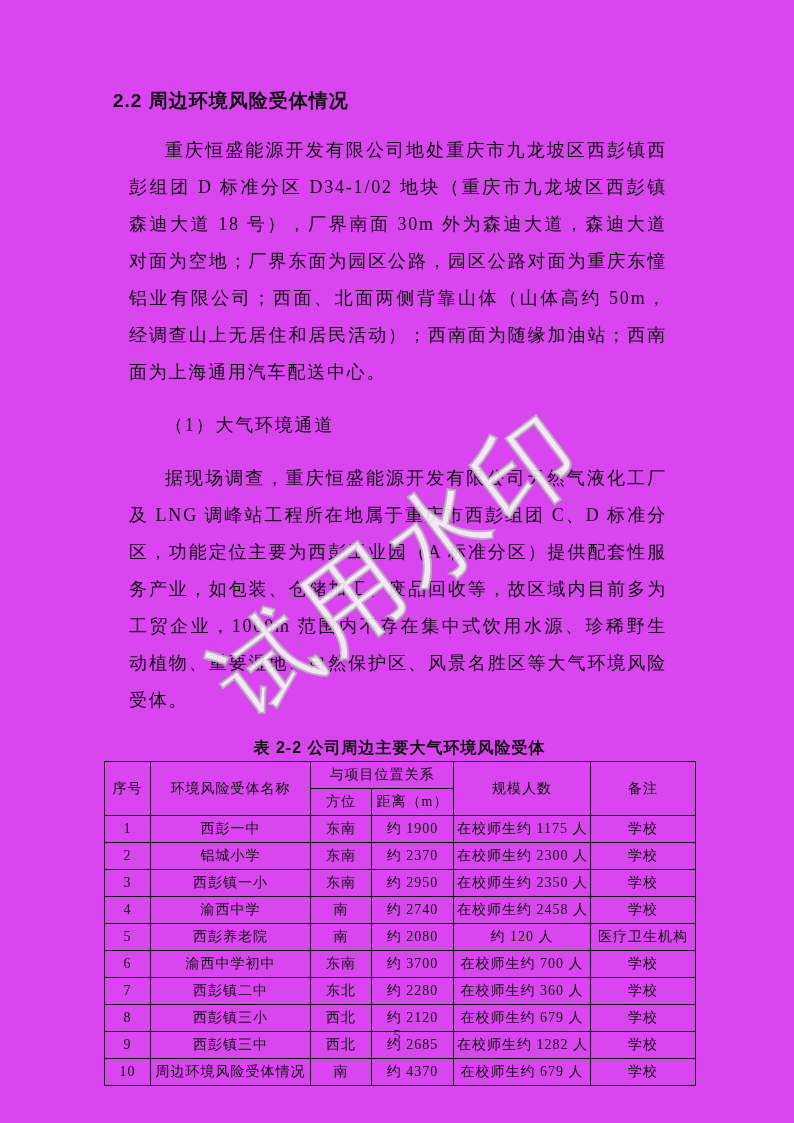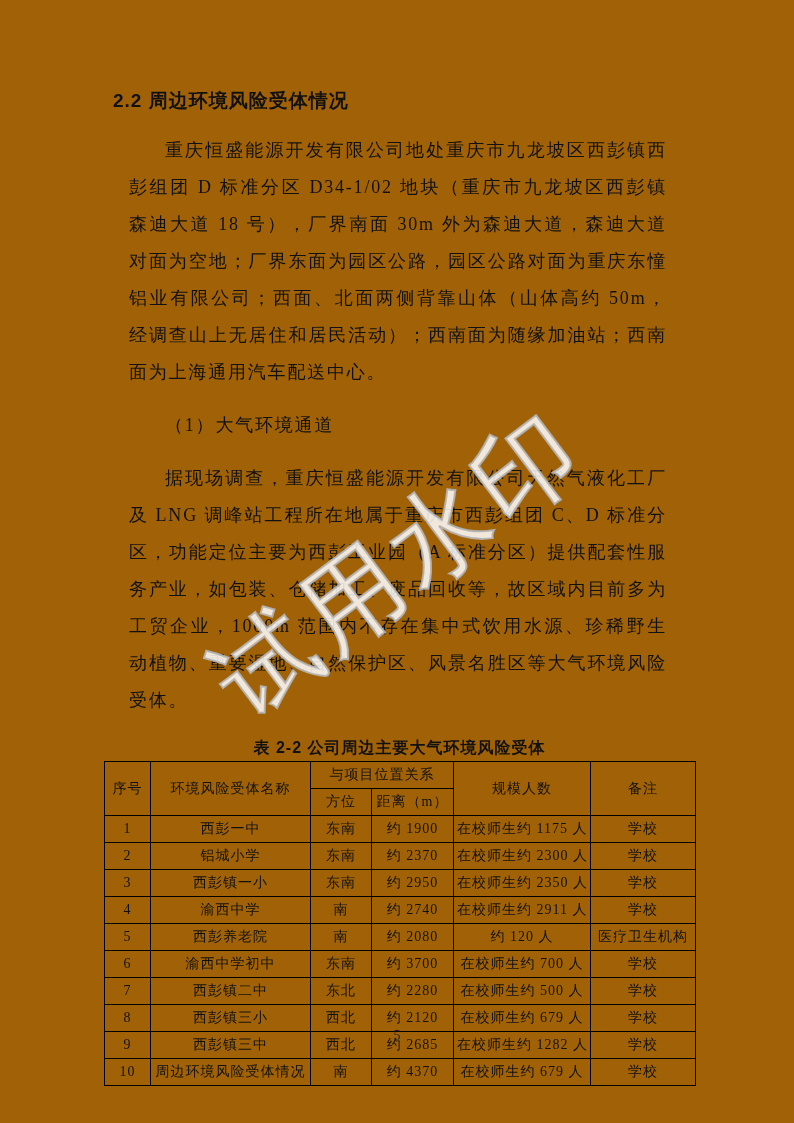--- a/index.html
+++ b/index.html
@@ -2,21 +2,21 @@
 <html><head>
 <meta charset="utf-8">
 <style>
   * { box-sizing: border-box; }
   html, body { margin: 0; padding: 0; background: #e8e8e8; }
   .page {
     position: relative;
     width: 794px;
     height: 1123px;
     margin: 0 auto;
-    background: #a16207;
+    background: #d946ef;
     overflow: hidden;
     font-family: "Liberation Serif", "DejaVu Serif", serif;
     color: #111111;
   }
   .content {
     position: absolute;
     left: 113px;
     top: 86px;
     width: 570px;
   }
@@ -152,21 +152,21 @@
           <td>东南</td>
           <td>约 2950</td>
           <td>在校师生约 2350 人</td>
           <td>学校</td>
         </tr>
         <tr>
           <td>4</td>
           <td>渝西中学</td>
           <td>南</td>
           <td>约 2740</td>
-          <td>在校师生约 2911 人</td>
+          <td>在校师生约 2458 人</td>
           <td>学校</td>
         </tr>
         <tr>
           <td>5</td>
           <td>西彭养老院</td>
           <td>南</td>
           <td>约 2080</td>
           <td>约 120 人</td>
           <td>医疗卫生机构</td>
         </tr>
@@ -176,21 +176,21 @@
           <td>东南</td>
           <td>约 3700</td>
           <td>在校师生约 700 人</td>
           <td>学校</td>
         </tr>
         <tr>
           <td>7</td>
           <td>西彭镇二中</td>
           <td>东北</td>
           <td>约 2280</td>
-          <td>在校师生约 500 人</td>
+          <td>在校师生约 360 人</td>
           <td>学校</td>
         </tr>
         <tr>
           <td>8</td>
           <td>西彭镇三小</td>
           <td>西北</td>
           <td>约 2120</td>
           <td>在校师生约 679 人</td>
           <td>学校</td>
         </tr>

